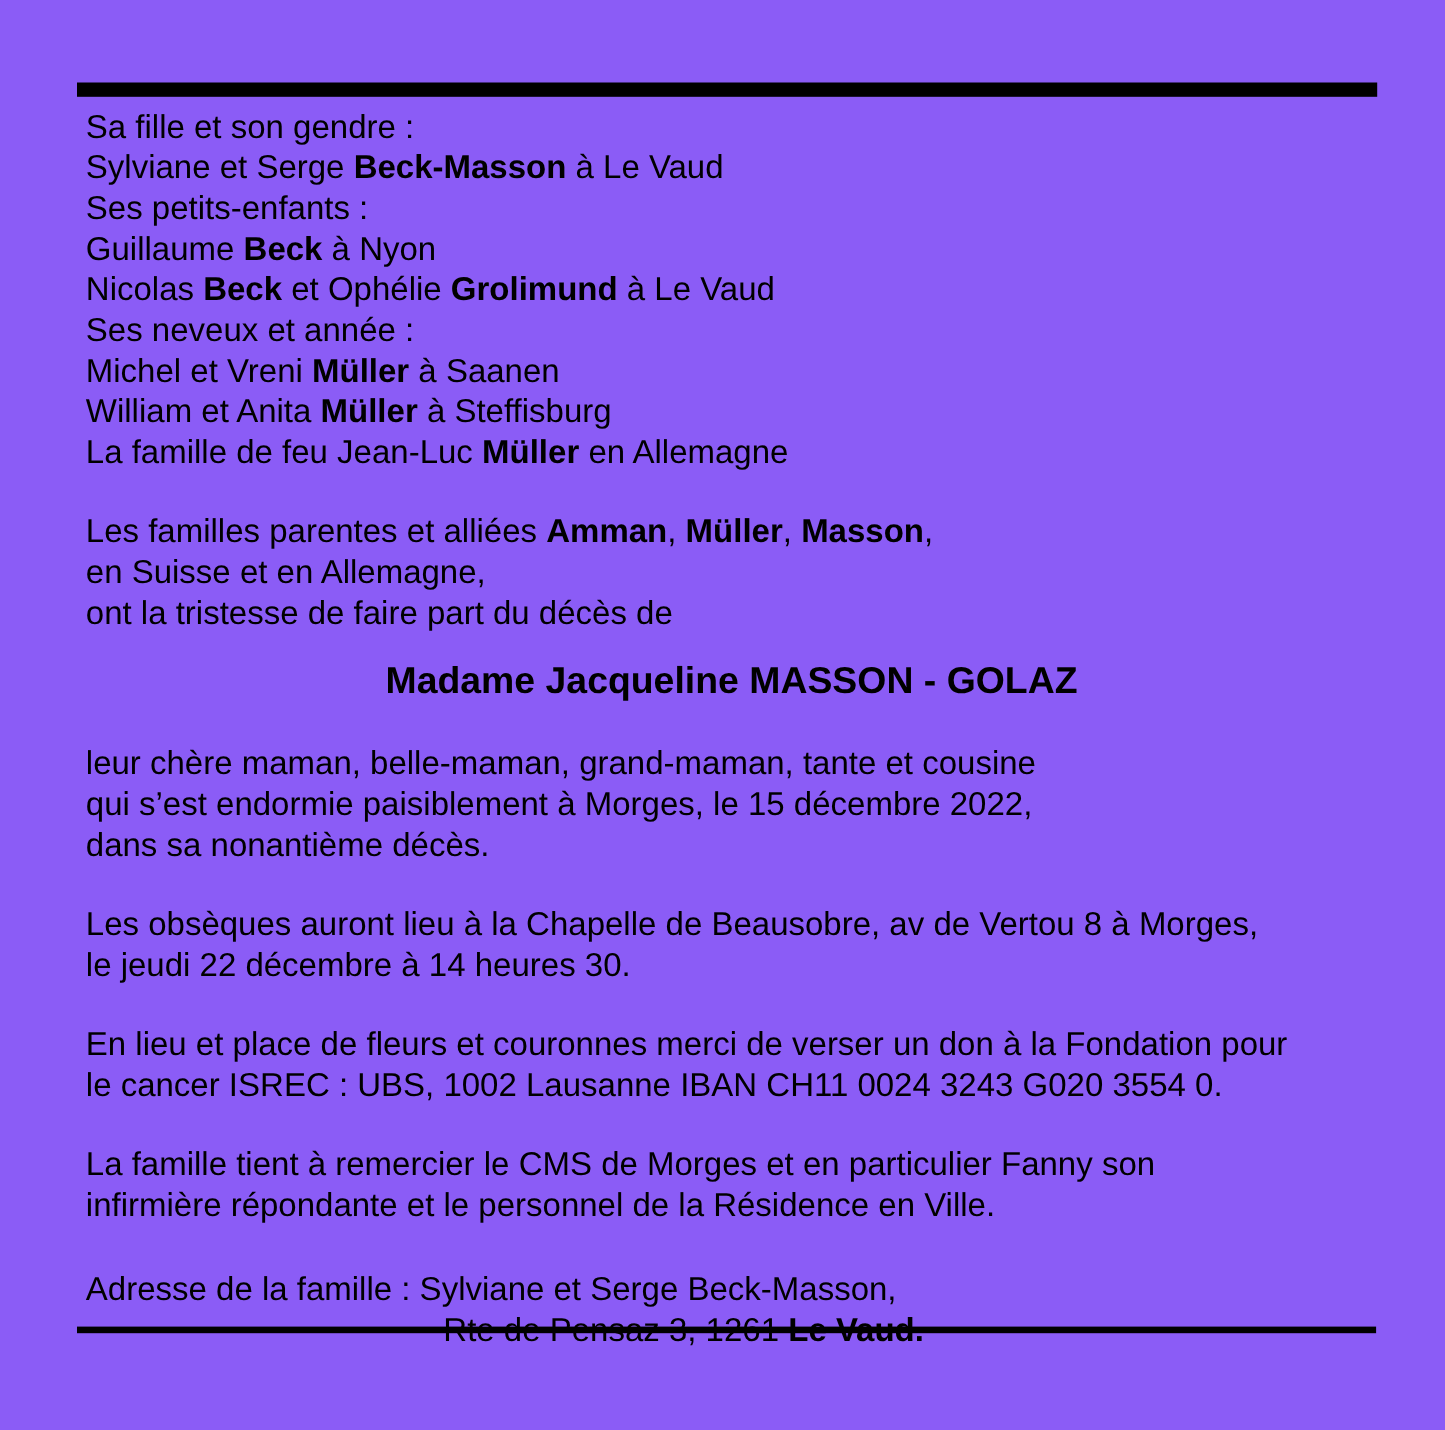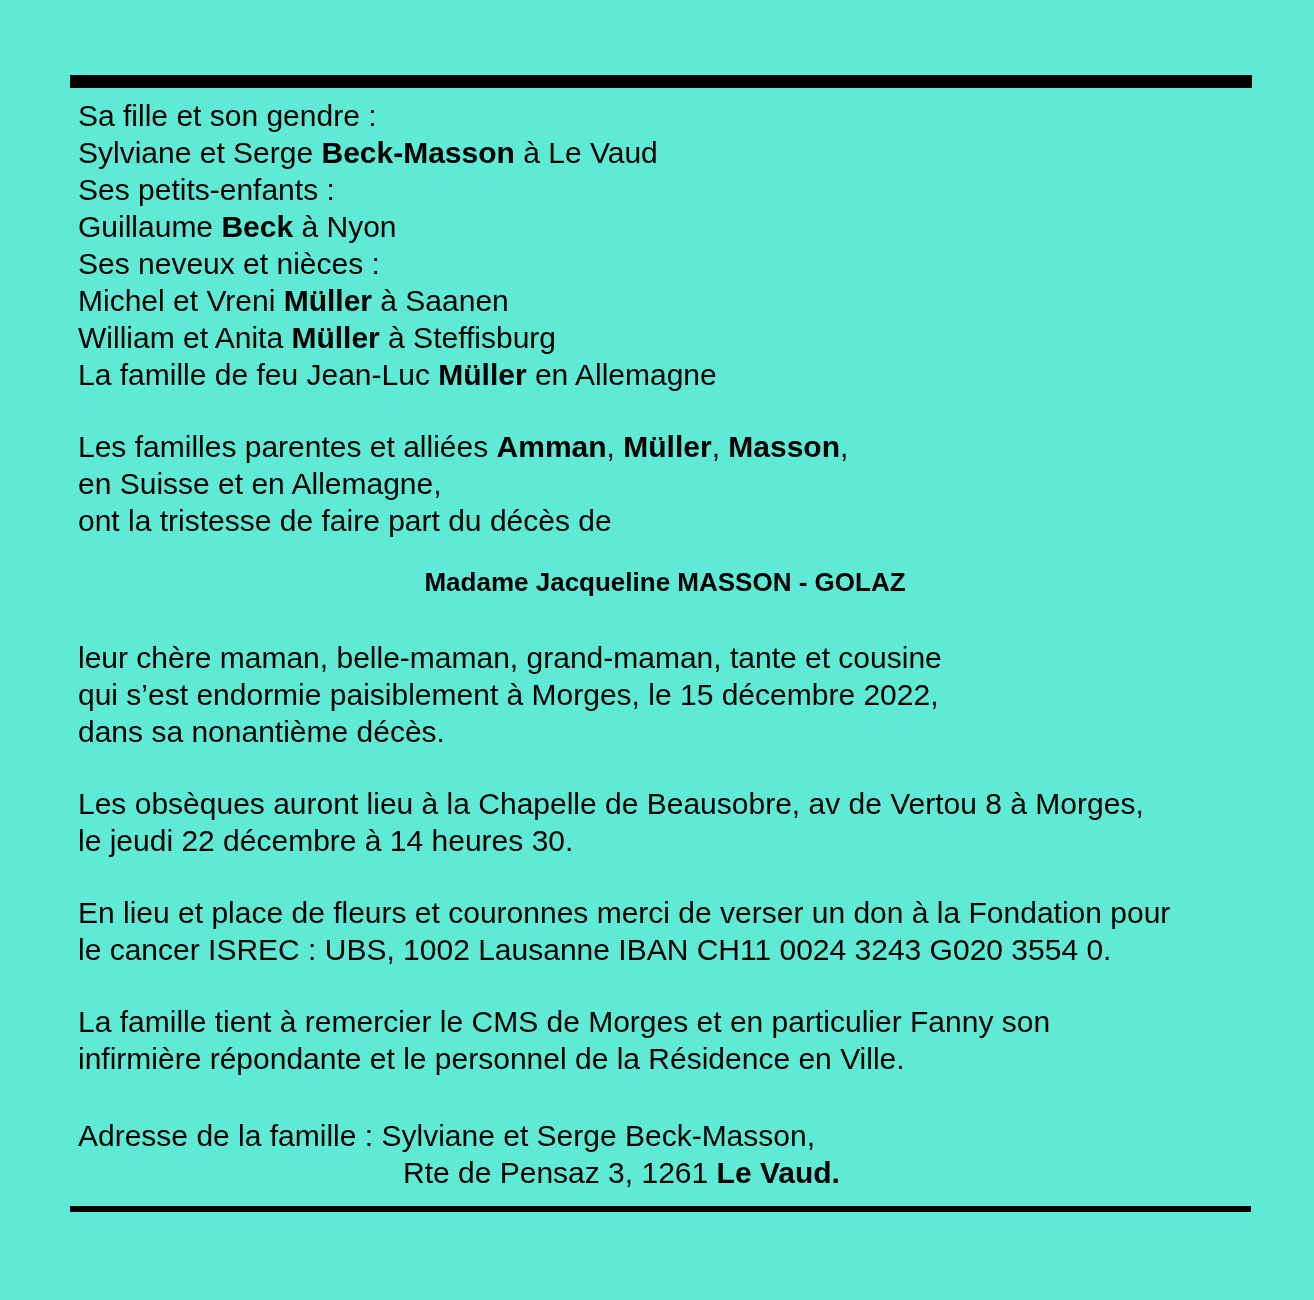--- a/index.html
+++ b/index.html
@@ -12,21 +12,21 @@
     height: 1300px;
     font-family: "Liberation Sans", sans-serif;
     color: #000000;
     position: relative;
     overflow: hidden;
   }
   .sheet {
     position: relative;
     width: 1314px;
     height: 1300px;
-    background: #5eead4;
+    background: #8b5cf6;
   }
   .top-rule {
     position: absolute;
     left: 70px;
     top: 75px;
     width: 1182px;
     height: 13px;
     background: #000000;
   }
   .bottom-rule {
@@ -60,41 +60,42 @@
     white-space: nowrap;
   }
   .line.indent {
     padding-left: 325px;
   }
   .bold {
     font-weight: bold;
     text-align: right;
   }
   .title {
-    font-size: 26px;
+    font-size: 34px;
     line-height: 42px;
     font-weight: bold;
     text-align: center;
     margin: 22px 0 36px 0;
   }
 </style>
 </head>
 <body>
 
 <div class="sheet" data-name="obituary-document">
   <div class="top-rule" data-name="top-rule"></div>
 
   <div class="content" data-name="notice-body">
     <div data-name="notice-section-family">
         <div class="para" data-name="paragraph">
           <div class="line" data-name="text-line"><span data-name="text">Sa fille et son gendre :</span></div>
           <div class="line" data-name="text-line"><span data-name="text">Sylviane et Serge </span><span class="bold" data-name="bold-text">Beck-Masson</span><span data-name="text"> à Le Vaud</span></div>
           <div class="line" data-name="text-line"><span data-name="text">Ses petits-enfants :</span></div>
           <div class="line" data-name="text-line"><span data-name="text">Guillaume </span><span class="bold" data-name="bold-text">Beck</span><span data-name="text"> à Nyon</span></div>
-          <div class="line" data-name="text-line"><span data-name="text">Ses neveux et nièces :</span></div>
+          <div class="line" data-name="text-line"><span data-name="text">Nicolas </span><span class="bold" data-name="bold-text">Beck</span><span data-name="text"> et Ophélie </span><span class="bold" data-name="bold-text">Grolimund</span><span data-name="text"> à Le Vaud</span></div>
+          <div class="line" data-name="text-line"><span data-name="text">Ses neveux et année :</span></div>
           <div class="line" data-name="text-line"><span data-name="text">Michel et Vreni </span><span class="bold" data-name="bold-text">Müller</span><span data-name="text"> à Saanen</span></div>
           <div class="line" data-name="text-line"><span data-name="text">William et Anita </span><span class="bold" data-name="bold-text">Müller</span><span data-name="text"> à Steffisburg</span></div>
           <div class="line" data-name="text-line"><span data-name="text">La famille de feu Jean-Luc </span><span class="bold" data-name="bold-text">Müller</span><span data-name="text"> en Allemagne</span></div>
         </div>
         <div class="para" data-name="paragraph">
           <div class="line" data-name="text-line"><span data-name="text">Les familles parentes et alliées </span><span class="bold" data-name="bold-text">Amman</span><span data-name="text">, </span><span class="bold" data-name="bold-text">Müller</span><span data-name="text">, </span><span class="bold" data-name="bold-text">Masson</span><span data-name="text">,</span></div>
           <div class="line" data-name="text-line"><span data-name="text">en Suisse et en Allemagne,</span></div>
           <div class="line" data-name="text-line"><span data-name="text">ont la tristesse de faire part du décès de</span></div>
         </div>
       </div>

